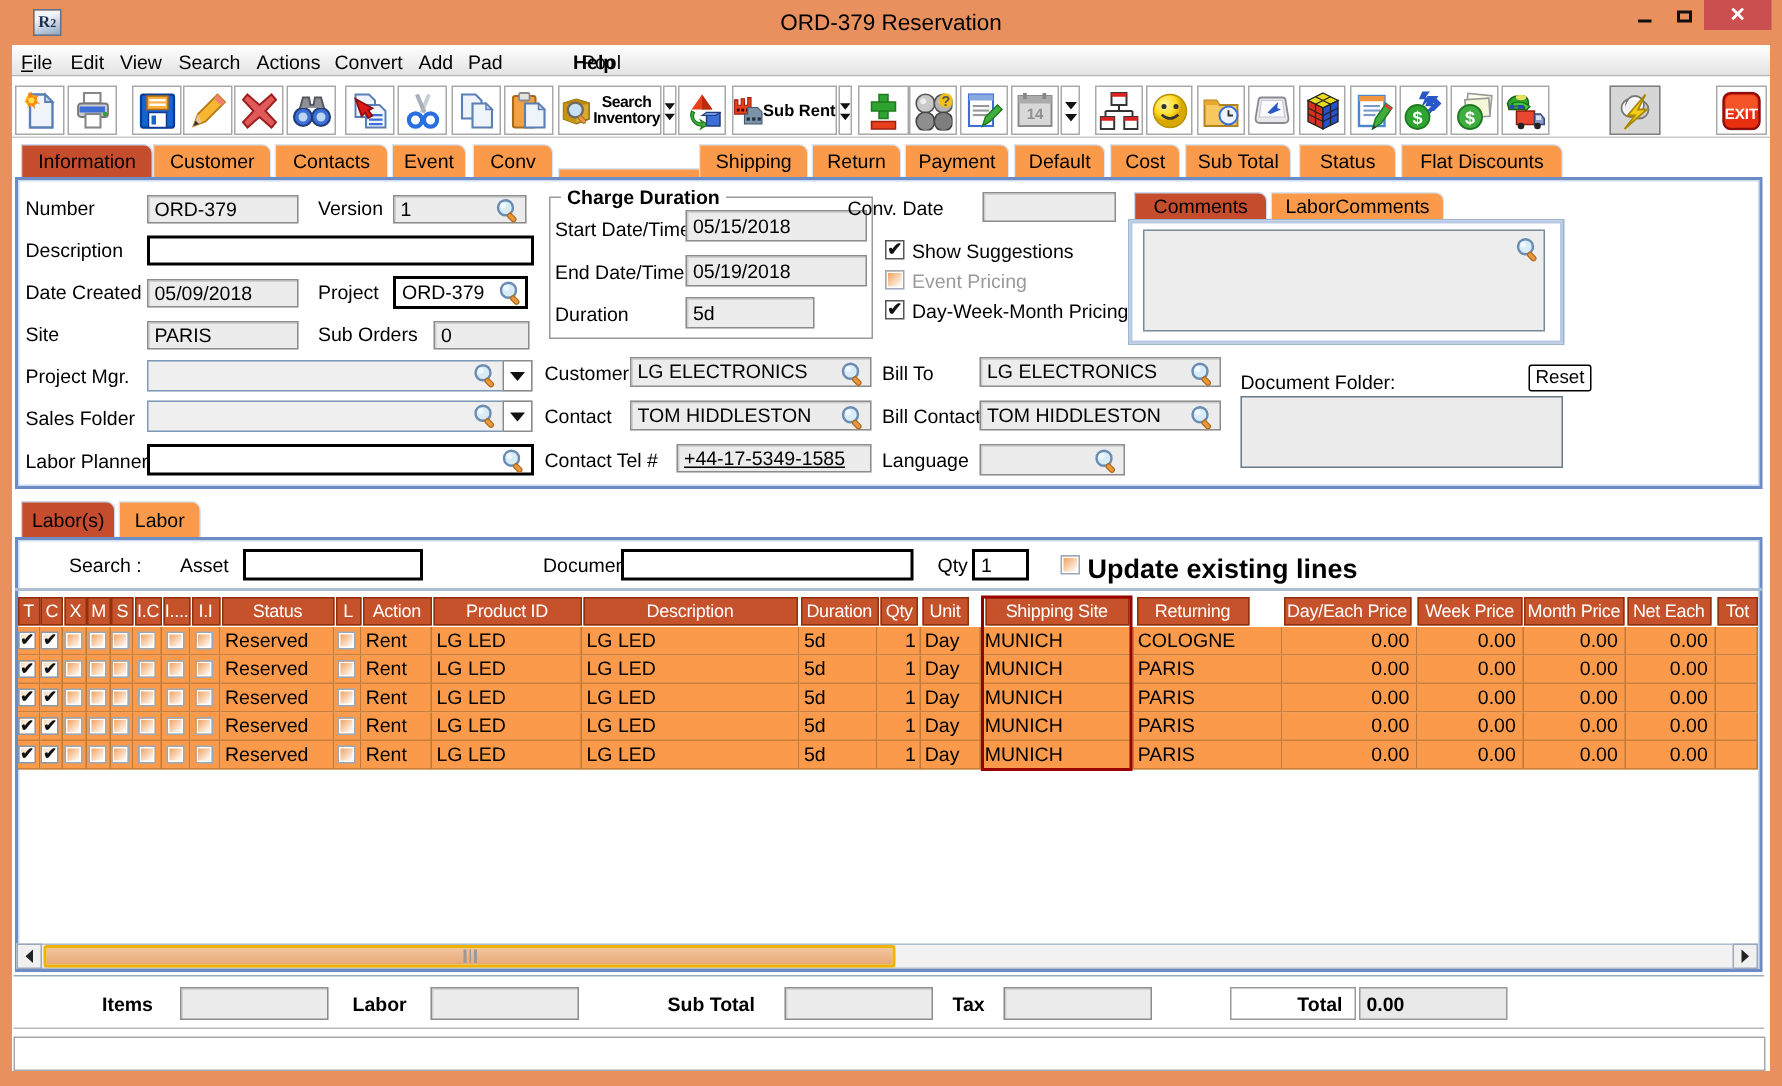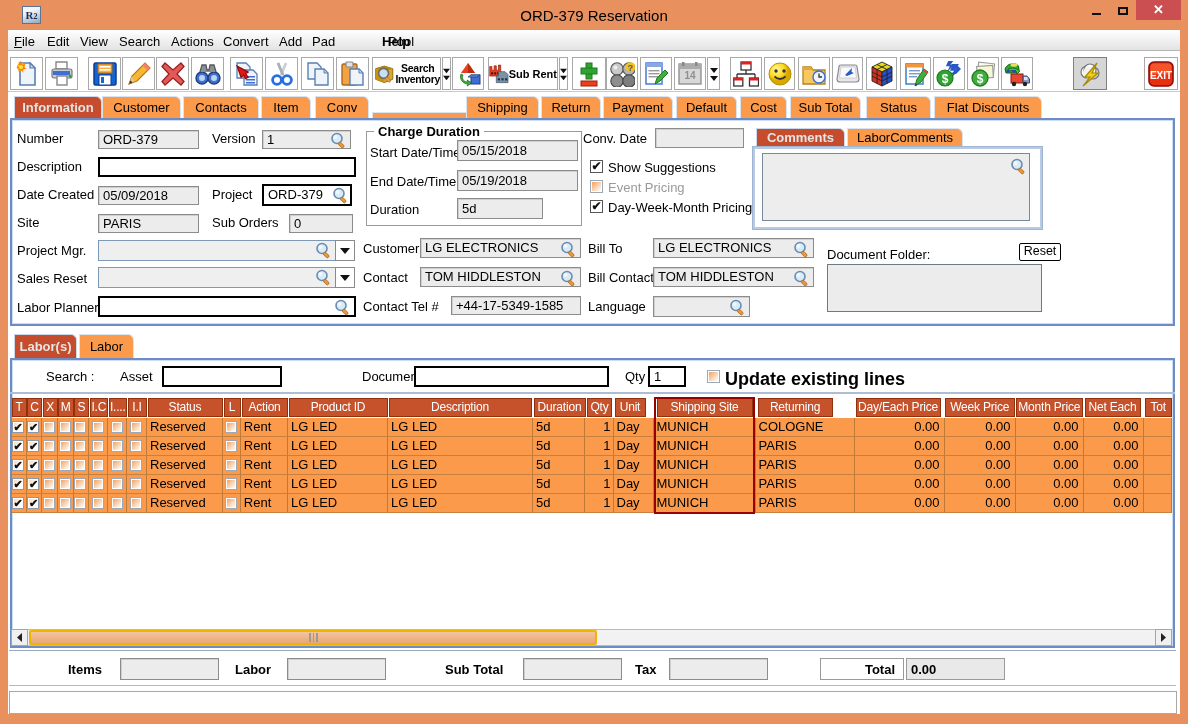--- a/index.html
+++ b/index.html
@@ -1,21 +1,21 @@
 <!DOCTYPE html>
 <html><head><meta charset="utf-8"><style>
 *{margin:0;padding:0;box-sizing:border-box;}
 html,body{width:1188px;height:724px;overflow:hidden;}
 body{font-family:"Liberation Sans",sans-serif;background:#E8915F;position:relative;}
 .a{position:absolute;}
 .lbl{position:absolute;font-size:13px;color:#000;white-space:nowrap;}
 .gin{position:absolute;background:#ECECEC;border:1px solid #8C8C8C;box-shadow:inset 1px 1px 0 #cfcfcf;}
 .win{position:absolute;background:#fff;border:2px solid #000;}
 .tab{position:absolute;height:22px;background:#FB9A4A;border:1px solid #D9E4F2;border-bottom:none;border-radius:0 6px 0 0;font-size:13px;color:#000;text-align:center;line-height:21px;}
-.tabsel{background:#C54D2E;color:#e5e5e5;font-weight:bold;border:1px solid #CBD9EC;border-bottom:none;}
+.tabsel{background:#C54D2E;color:#000000;font-weight:normal;border:1px solid #CBD9EC;border-bottom:none;}
 .btn{position:absolute;top:57px;height:33px;background:#fff;border:1px solid #A9A9A9;display:flex;align-items:center;justify-content:center;}
 .hc{position:absolute;background:#C5522B;border:1px solid #90310D;color:#fff;font-size:12px;text-align:center;line-height:17px;overflow:hidden;}
 .rc{position:absolute;background:#FB9A4A;border-right:1px solid #BE7A36;border-bottom:1px solid #C8803E;color:#000;font-size:13px;line-height:18px;overflow:hidden;white-space:nowrap;}
 .cbk{position:absolute;width:13px;height:13px;background:linear-gradient(135deg,#F8D0A8 0%,#fff 60%);border:1px solid #8a9aaa;box-shadow:inset 0 0 0 1px #fff;font-size:12px;line-height:11px;text-align:center;color:#111;font-weight:bold;}
 .cbd{position:absolute;width:13px;height:13px;border:1px solid #9aa8b8;box-shadow:inset 0 0 0 1px #fff;background:linear-gradient(135deg,#F2A360 10%,#fff 90%);}
 .cbf{position:absolute;width:13px;height:13px;background:#fff;border:1px solid #555;font-size:12px;line-height:11px;text-align:center;color:#111;font-weight:bold;}
 </style></head><body>
 <div class="a" style="left:0;top:0;width:1188px;height:30px;background:#E8915F;"></div>
 <div class="a" style="left:22px;top:6px;width:19px;height:18px;background:linear-gradient(160deg,#F2F5FA 30%,#8FA6C2);border:1px solid #5E738F;font-size:11px;font-weight:bold;color:#1E3050;text-align:center;line-height:16px;font-family:'Liberation Serif',serif;">R<span style="font-size:8px;">2</span></div>
 <div class="lbl" style="left:0;top:7px;width:1188px;text-align:center;font-size:15px;">ORD-379 Reservation</div>
@@ -316,21 +316,21 @@
 <div class="btn" style="left:1144px;width:34px;">
     <svg width="26" height="26" viewBox="0 0 26 26">
       <rect x="1" y="1" width="24" height="24" rx="5" fill="#E83010" stroke="#8E0C0C" stroke-width="1.6"></rect>
       <rect x="2.5" y="2.5" width="21" height="11" rx="4" fill="#F86030" opacity="0.75"></rect>
       <text x="13" y="18" font-size="10" font-weight="bold" text-anchor="middle" fill="#fff">EXIT</text>
     </svg>
   </div>
 <div class="tab tabsel" style="left:14px;top:96px;width:88px;">Information</div>
 <div class="tab" style="left:102px;top:96px;width:79px;">Customer</div>
 <div class="tab" style="left:183px;top:96px;width:76px;">Contacts</div>
-<div class="tab" style="left:261px;top:96px;width:50px;">Item</div>
+<div class="tab" style="left:261px;top:96px;width:50px;">Event</div>
 <div class="tab" style="left:315px;top:96px;width:54px;">Conv</div>
 <div class="tab" style="left:372px;top:112px;width:114px;">Schedules</div>
 <div class="tab" style="left:466px;top:96px;width:73px;">Shipping</div>
 <div class="tab" style="left:541px;top:96px;width:60px;">Return</div>
 <div class="tab" style="left:603px;top:96px;width:70px;">Payment</div>
 <div class="tab" style="left:676px;top:96px;width:61px;">Default</div>
 <div class="tab" style="left:740px;top:96px;width:47px;">Cost</div>
 <div class="tab" style="left:790px;top:96px;width:71px;">Sub Total</div>
 <div class="tab" style="left:866px;top:96px;width:65px;">Status</div>
 <div class="tab" style="left:934px;top:96px;width:108px;">Flat Discounts</div>
@@ -370,21 +370,21 @@
       <circle cx="9" cy="7.5" r="5" fill="#D8EBF8" stroke="#6A8CB0" stroke-width="1.6"></circle>
       <circle cx="7.5" cy="6" r="2" fill="#F0F8FF"></circle>
       <rect x="12" y="10.6" width="6.5" height="3.2" rx="1.6" transform="rotate(45 12 10.6)" fill="#E8973F" stroke="#B06A1A" stroke-width="0.8"></rect>
     </svg>
   </div>
 <div class="a" style="left:335px;top:240px;width:20px;height:21px;background:#fff;border:1px solid #8a8a8a;display:flex;align-items:center;justify-content:center;">
     <svg width="14" height="10" viewBox="0 0 14 10">
       <path d="M2 2 h10 l-5 6 z" fill="#111"></path>
     </svg>
   </div>
-<div class="lbl" style="left:17px;top:271px;font-size:13px;">Sales Reset</div>
+<div class="lbl" style="left:17px;top:271px;font-size:13px;">Sales Folder</div>
 <div class="a" style="left:98px;top:267px;width:257px;height:21px;background:#EFEFEF;border:1px solid #7E98B8;"></div>
 <div class="a" style="left:311px;top:267px;width:24px;height:21px;">
     <svg width="20" height="20" viewBox="0 0 20 20" style="position:absolute;right:2px;top:1px;">
       <circle cx="9" cy="7.5" r="5" fill="#D8EBF8" stroke="#6A8CB0" stroke-width="1.6"></circle>
       <circle cx="7.5" cy="6" r="2" fill="#F0F8FF"></circle>
       <rect x="12" y="10.6" width="6.5" height="3.2" rx="1.6" transform="rotate(45 12 10.6)" fill="#E8973F" stroke="#B06A1A" stroke-width="0.8"></rect>
     </svg>
   </div>
 <div class="a" style="left:335px;top:267px;width:20px;height:21px;background:#fff;border:1px solid #8a8a8a;display:flex;align-items:center;justify-content:center;">
     <svg width="14" height="10" viewBox="0 0 14 10">
@@ -401,21 +401,21 @@
     </svg>
   </div>
 <div class="a" style="left:366px;top:131px;width:216px;height:95px;border:1px solid #9a9a9a;"></div>
 <div class="lbl" style="left:374px;top:124px;background:#fff;padding:0 4px;font-weight:bold;font-size:13px;">Charge Duration</div>
 <div class="lbl" style="left:370px;top:145px;font-size:13px;">Start Date/Time</div>
 <div class="gin" style="left:457px;top:140px;width:121px;height:21px;font-size:13px;line-height:19px;padding-left:4px;white-space:nowrap;overflow:hidden;">05/15/2018</div>
 <div class="lbl" style="left:370px;top:174px;font-size:13px;">End Date/Time</div>
 <div class="gin" style="left:457px;top:170px;width:121px;height:21px;font-size:13px;line-height:19px;padding-left:4px;white-space:nowrap;overflow:hidden;">05/19/2018</div>
 <div class="lbl" style="left:370px;top:202px;font-size:13px;">Duration</div>
 <div class="gin" style="left:457px;top:198px;width:86px;height:21px;font-size:13px;line-height:19px;padding-left:4px;white-space:nowrap;overflow:hidden;">5d</div>
-<div class="lbl" style="left:583px;top:131px;font-size:13px;">Conv. Date</div>
+<div class="lbl" style="left:565px;top:131px;font-size:13px;">Conv. Date</div>
 <div class="gin" style="left:655px;top:128px;width:89px;height:20px;font-size:13px;line-height:18px;padding-left:4px;white-space:nowrap;overflow:hidden;"></div>
 <div class="cbf" style="left:590px;top:160px;">✔</div>
 <div class="lbl" style="left:608px;top:160px;font-size:13px;">Show Suggestions</div>
 <div class="cbd" style="left:590px;top:180px;"></div>
 <div class="lbl" style="left:608px;top:180px;font-size:13px;color:#9a9a9a;">Event Pricing</div>
 <div class="cbf" style="left:590px;top:200px;">✔</div>
 <div class="lbl" style="left:608px;top:200px;font-size:13px;">Day-Week-Month Pricing</div>
 <div class="lbl" style="left:363px;top:241px;font-size:13px;">Customer</div>
 <div class="gin" style="left:420px;top:238px;width:161px;height:20px;font-size:13px;line-height:18px;padding-left:4px;white-space:nowrap;overflow:hidden;">LG ELECTRONICS</div>
 <div class="a" style="left:556px;top:239px;width:24px;height:19px;">
@@ -428,21 +428,21 @@
 <div class="lbl" style="left:363px;top:270px;font-size:13px;">Contact</div>
 <div class="gin" style="left:420px;top:267px;width:161px;height:20px;font-size:13px;line-height:18px;padding-left:4px;white-space:nowrap;overflow:hidden;">TOM HIDDLESTON</div>
 <div class="a" style="left:556px;top:268px;width:24px;height:19px;">
     <svg width="20" height="20" viewBox="0 0 20 20" style="position:absolute;right:2px;top:1px;">
       <circle cx="9" cy="7.5" r="5" fill="#D8EBF8" stroke="#6A8CB0" stroke-width="1.6"></circle>
       <circle cx="7.5" cy="6" r="2" fill="#F0F8FF"></circle>
       <rect x="12" y="10.6" width="6.5" height="3.2" rx="1.6" transform="rotate(45 12 10.6)" fill="#E8973F" stroke="#B06A1A" stroke-width="0.8"></rect>
     </svg>
   </div>
 <div class="lbl" style="left:363px;top:299px;font-size:13px;">Contact Tel #</div>
-<div class="gin" style="left:451px;top:296px;width:130px;height:19px;font-size:13px;line-height:17px;padding-left:4px;white-space:nowrap;overflow:hidden;">+44-17-5349-1585</div>
+<div class="gin" style="left:451px;top:296px;width:130px;height:19px;font-size:13px;line-height:17px;padding-left:4px;white-space:nowrap;overflow:hidden;text-decoration:underline;">+44-17-5349-1585</div>
 <div class="lbl" style="left:588px;top:241px;font-size:13px;">Bill To</div>
 <div class="gin" style="left:653px;top:238px;width:161px;height:20px;font-size:13px;line-height:18px;padding-left:4px;white-space:nowrap;overflow:hidden;">LG ELECTRONICS</div>
 <div class="a" style="left:789px;top:239px;width:24px;height:19px;">
     <svg width="20" height="20" viewBox="0 0 20 20" style="position:absolute;right:2px;top:1px;">
       <circle cx="9" cy="7.5" r="5" fill="#D8EBF8" stroke="#6A8CB0" stroke-width="1.6"></circle>
       <circle cx="7.5" cy="6" r="2" fill="#F0F8FF"></circle>
       <rect x="12" y="10.6" width="6.5" height="3.2" rx="1.6" transform="rotate(45 12 10.6)" fill="#E8973F" stroke="#B06A1A" stroke-width="0.8"></rect>
     </svg>
   </div>
 <div class="lbl" style="left:588px;top:270px;font-size:13px;">Bill Contact</div>

